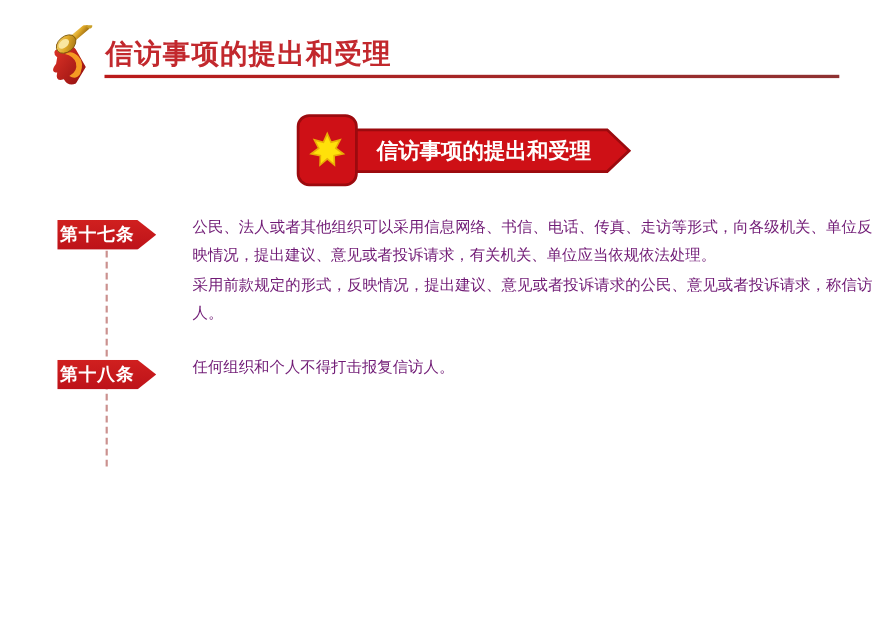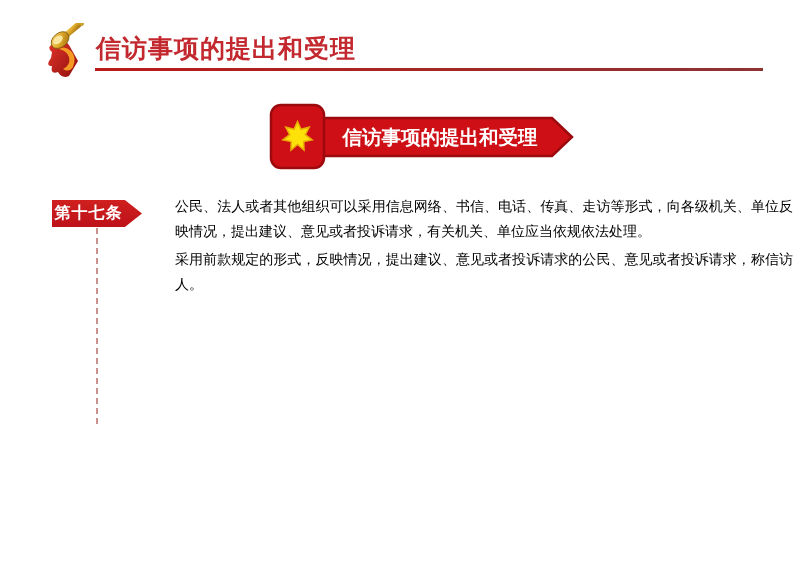--- a/index.html
+++ b/index.html
@@ -61,21 +61,21 @@
     width: 6px; height: 6px; border-radius: 50%;
     background: #a3322d;
     z-index: 1;
   }
 
   
   .article-text {
     position: absolute; left: 175px;
     width: 618px;
     font-size: 14px; line-height: 25px;
-    color: #000000;
+    color: #701a75;
     text-align: justify;
   }
   .article-text p { margin: 0 0 3px 0; }
   .text-article17 { top: 194px; }
   .text-article18 { top: 321px; }
 
   
   .bottom-bar {
     position: absolute; left: 14px; top: 536px;
     width: 762px; height: 9px;
@@ -123,21 +123,23 @@
 
   <div class="dashed-line"></div>
   <div class="timeline-dot"></div>
 
   <div class="article-tag tag-article17">第十七条</div>
   <div class="article-text text-article17">
     <p>公民、法人或者其他组织可以采用信息网络、书信、电话、传真、走访等形式，向各级机关、单位反映情况，提出建议、意见或者投诉请求，有关机关、单位应当依规依法处理。</p>
     <p>采用前款规定的形式，反映情况，提出建议、意见或者投诉请求的公民、意见或者投诉请求，称信访人。</p>
   </div>
 
+  <div class="article-tag tag-article18">第十八条</div>
   <div class="article-text text-article18">
+    <p>任何组织和个人不得打击报复信访人。</p>
   </div>
 
   <div class="bottom-bar">
     <div class="bottom-bar-left"></div>
     <div class="bottom-bar-right"></div>
   </div>
 
 </div>
 
 </body></html>

